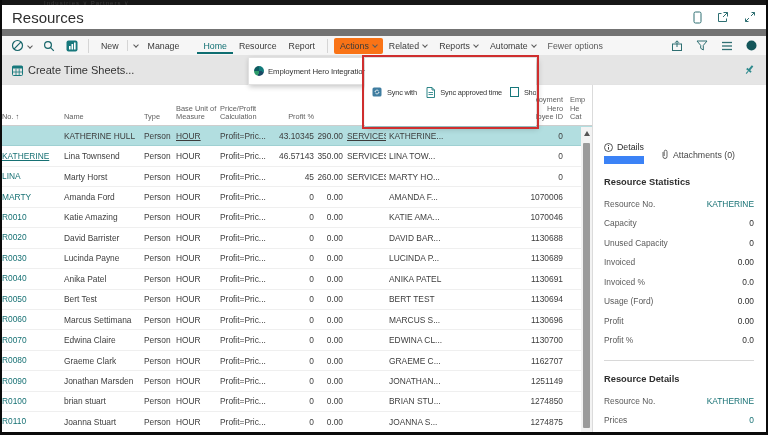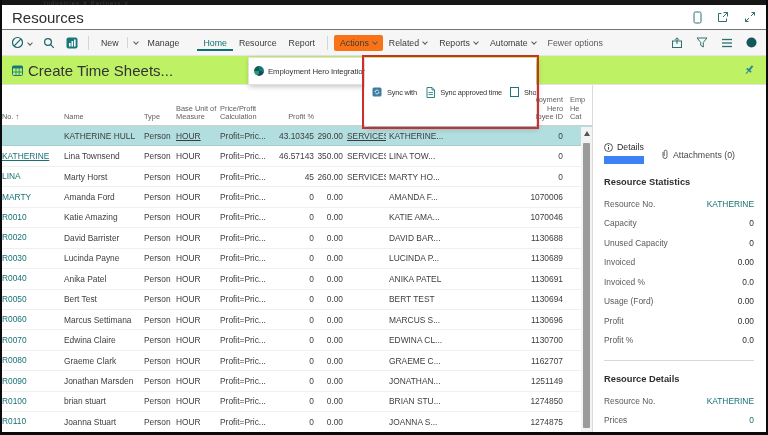--- a/index.html
+++ b/index.html
@@ -7,33 +7,33 @@
   .screen { position:relative; width:768px; height:435px; background:#fff; overflow:hidden;
             border-left:2px solid #0b0b0b; border-right:2px solid #0b0b0b; border-bottom:3px solid #0b0b0b; }
   
   .top-strip { height:5px; background:#171717; color:#3b3b3b; font-size:6px; line-height:6px;
                overflow:hidden; padding-left:42px; letter-spacing:1px; white-space:nowrap; }
   
   .title-bar { height:24px; display:flex; align-items:center; padding:0 10px; background:#fff; }
   .title { font-size:15px; color:#2e2e2e; }
   .tb-icons { margin-left:auto; display:flex; gap:15px; align-items:center; }
   
-  .command-bar { height:27px; background:#f6f6f6; border-top:1px solid #737373; border-bottom:1px solid #e5e5e5;
+  .command-bar { height:27px; background:#f6f6f6; border-top:7px solid #737373; border-bottom:1px solid #e5e5e5;
                  display:flex; align-items:center; padding:0 9px; font-size:8.8px; color:#353535; white-space:nowrap; }
   .cb-icons { display:flex; align-items:center; gap:11px; margin-right:4px; }
   .vsep { width:1px; height:14px; background:#d5d5d5; margin:0 6px; flex:0 0 auto; }
   .menu-item { padding:3px 6px; color:#3a3a3a; cursor:default; }
   .mi-active { color:#0e6e71; border-bottom:2px solid #0e6e71; padding-bottom:1px;margin-left:12px; }
   .mi-open { background:#f97316; border-radius:2px; }
   .chev { display:inline-block; width:4px; height:4px; border-right:1px solid #5a5a5a; border-bottom:1px solid #5a5a5a;
           transform:rotate(45deg); margin-left:4px; vertical-align:2px; }
   .cb-right { margin-left:auto; display:flex; gap:13px; align-items:center; }
   
-  .promoted-bar { height:29px; background:#bef264; border-bottom:1px solid #e3e3e3; display:flex; align-items:center;
-                  padding:0 10px; font-size:15px; color:#333; }
+  .promoted-bar { height:29px; background:#e5e5e5; border-bottom:1px solid #e3e3e3; display:flex; align-items:center;
+                  padding:0 10px; font-size:11px; color:#333; }
   .pb-right { margin-left:auto; }
   
   .main { display:flex; height:347px; }
   .table-area { width:590px; position:relative; background:#fff; }
   .thead { height:41px; display:flex; align-items:flex-end; border-bottom:1px solid #cecece; padding-bottom:3px; }
   .th { font-size:7.4px; color:#5e5e5e; white-space:pre-line; line-height:8.6px; }
   .tr { display:flex; align-items:center; height:20.45px; border-bottom:1px solid #efefef; font-size:8.4px; color:#3d3d3d; background:#fff; }
   .tbody .tr:first-of-type { background:#b2dee0; border-bottom:1px solid #9fd0d2; }
   .td { overflow:hidden; white-space:nowrap; }
   .c-no { width:52px; padding-left:0; display:flex; align-items:center; justify-content:space-between; padding-right:1px;margin-top:40px; }

